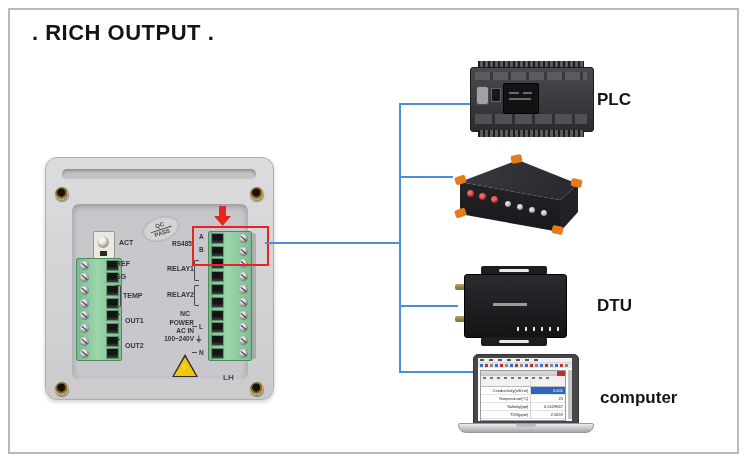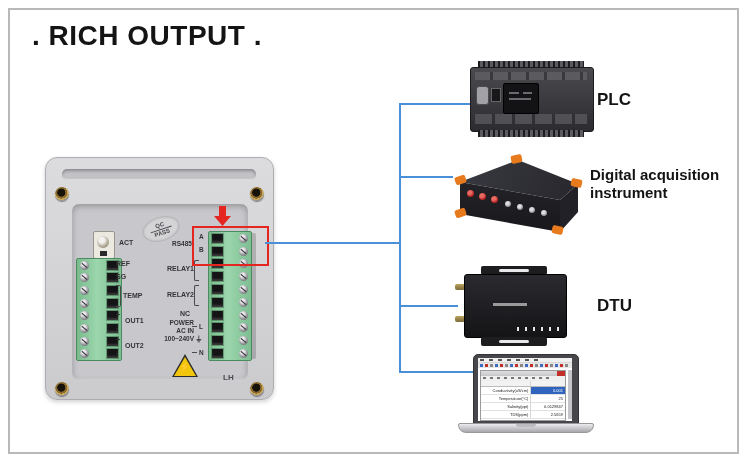--- a/index.html
+++ b/index.html
@@ -1,20 +1,20 @@
 <!DOCTYPE html>
 <html><head>
 <meta charset="utf-8">
 <style>
   html,body{margin:0;padding:0;background:#fff;}
   .canvas{position:relative;width:750px;height:469px;background:#fff;
     font-family:"Liberation Sans",sans-serif;overflow:hidden;}
   .frame{position:absolute;left:8px;top:8px;width:727px;height:442px;
     border:2px solid #b9b9b9;}
-  .title{position:absolute;left:32px;top:20px;font-size:28px;font-weight:700;
+  .title{position:absolute;left:32px;top:20px;font-size:22px;font-weight:700;
     color:#141414;letter-spacing:.5px;}
 
   
   .controller{position:absolute;left:45px;top:157px;width:227px;height:241px;
     background:linear-gradient(#dcdcde,#cbcbce);border:1px solid #adadb1;
     border-radius:12px;box-shadow:0 2px 4px rgba(0,0,0,.18);}
   .top-strip{position:absolute;left:16px;top:11px;width:194px;height:11px;
     background:#c2c2c6;border-radius:5px;
     box-shadow:inset 0 2px 3px rgba(0,0,0,.28), inset 0 -1px 1px rgba(255,255,255,.5);}
   .screw{position:absolute;width:14px;height:14px;border-radius:50%;
@@ -328,21 +328,20 @@
     <div class="oc" style="left:7px;top:61px;transform:rotate(-18deg);"></div>
     <div class="oc" style="left:104px;top:78px;transform:rotate(12deg);"></div>
     <div class="knob" style="left:19px;top:42px;"></div>
     <div class="knob" style="left:31px;top:45px;"></div>
     <div class="knob" style="left:43px;top:48px;"></div>
     <div class="bnc" style="left:57px;top:53px;"></div>
     <div class="bnc" style="left:69px;top:56px;"></div>
     <div class="bnc" style="left:81px;top:59px;"></div>
     <div class="bnc" style="left:93px;top:62px;"></div>
   </div>
-  <div class="dev-label wrap" style="left:590px;top:166px;">Digital acquisition instrument</div>
 
   <div class="dtu">
     <div class="flange" style="top:0;">
         <i></i>
       </div>
     <div class="ant" style="top:18px;"></div>
     <div class="ant" style="top:50px;"></div>
     <div class="dbody">
       <div class="txt"></div>
       <div class="leds"></div>
@@ -392,13 +391,14 @@
               </div>
           </div>
         </div>
         <div class="lt-scroll"></div>
       </div>
     </div>
     <div class="lt-base">
         <i></i>
       </div>
   </div>
+  <div class="dev-label" style="left:600px;top:388px;">computer</div>
 </div>
 
 </body></html>

